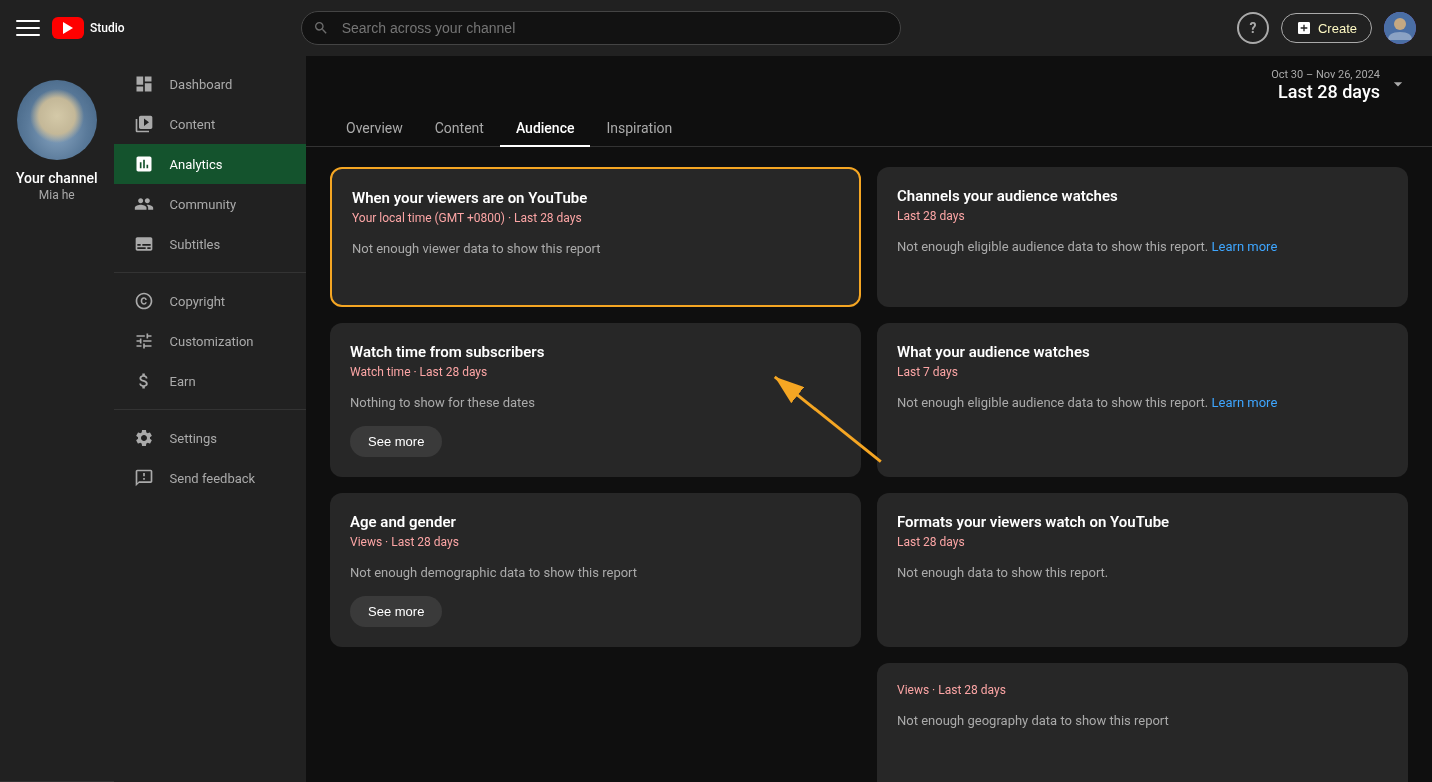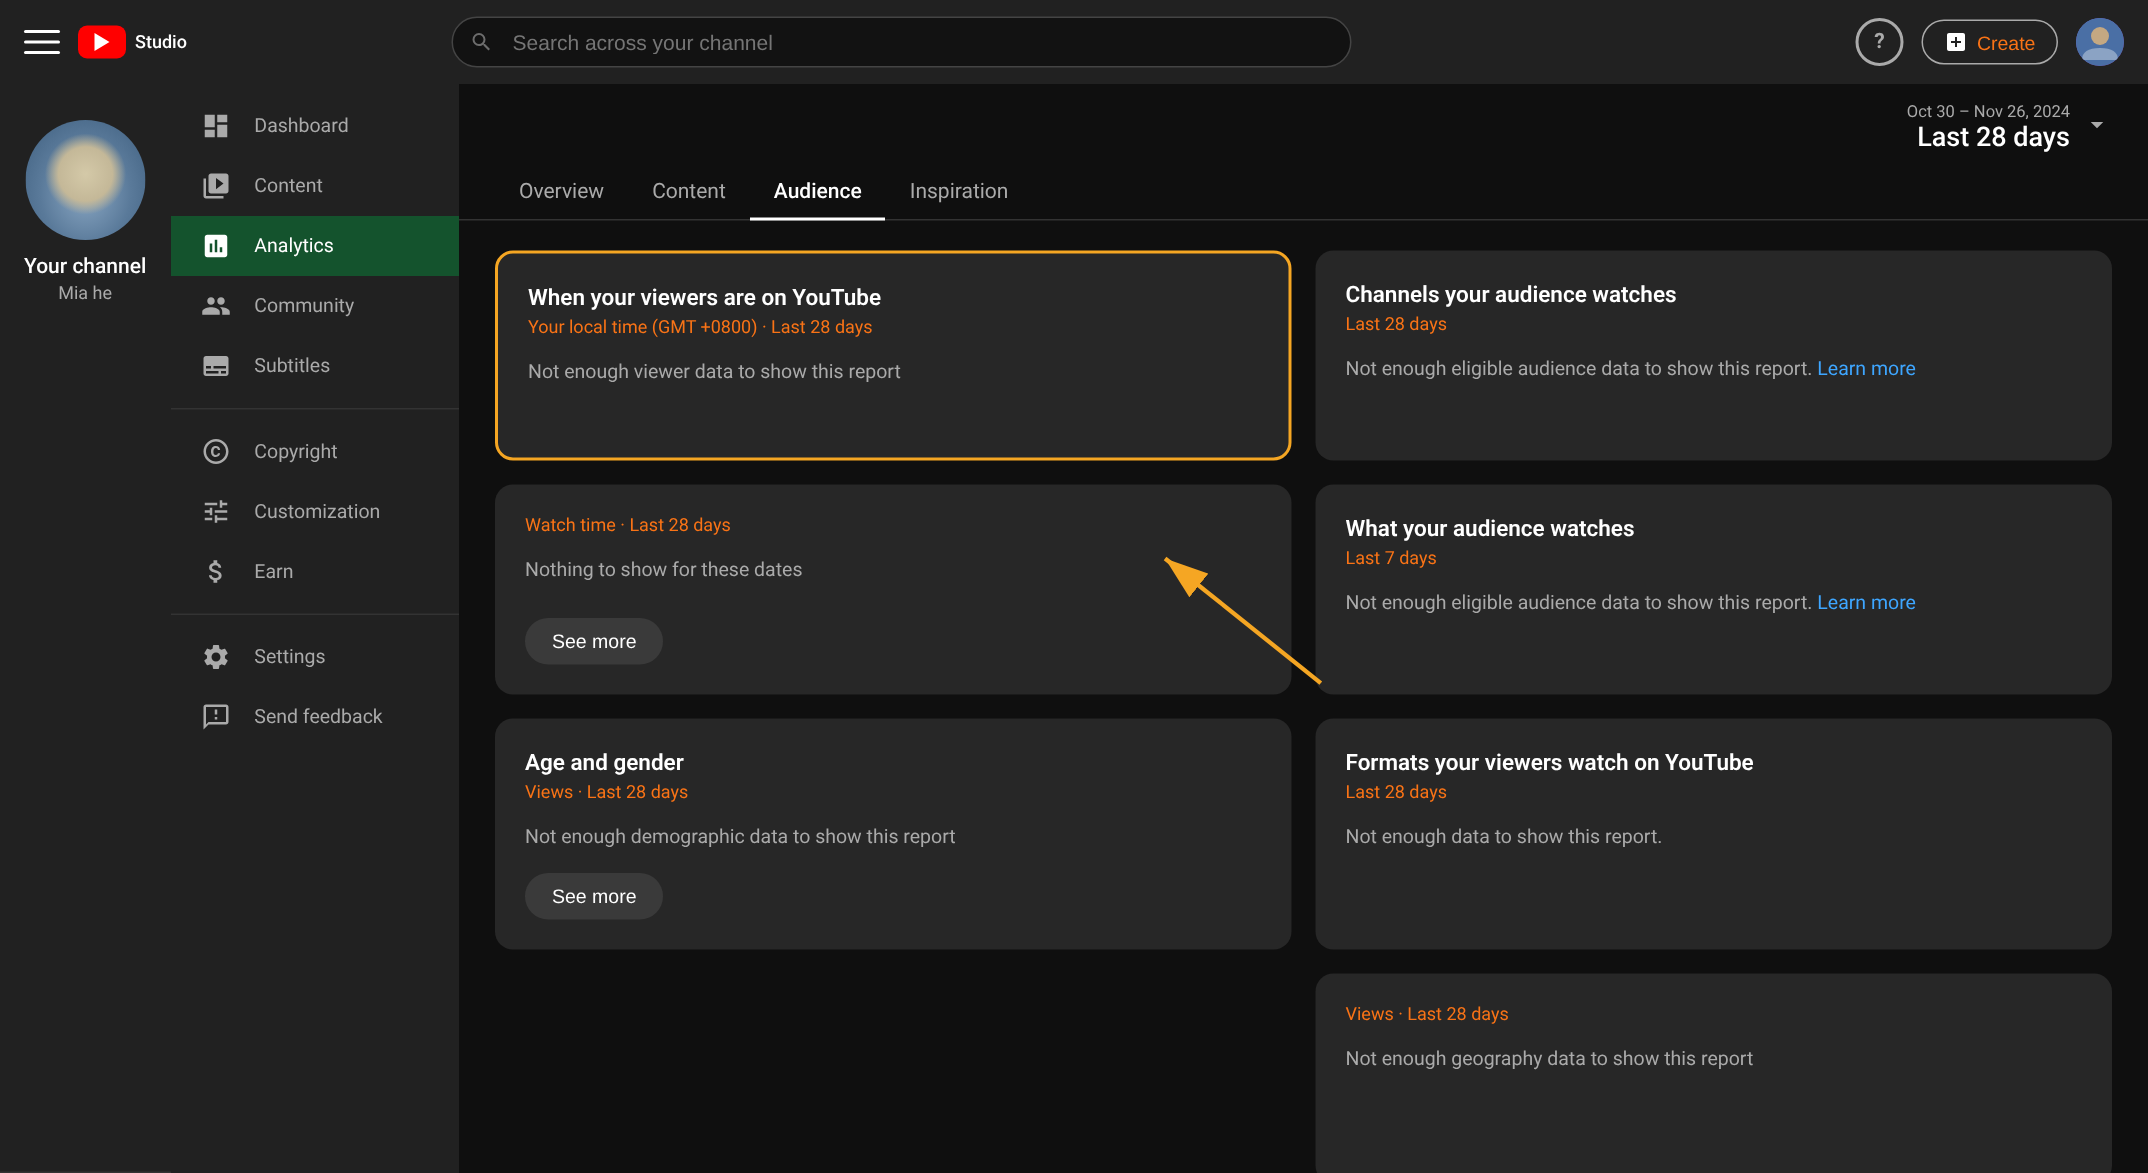--- a/index.html
+++ b/index.html
@@ -97,21 +97,21 @@
       display: flex; align-items: center; justify-content: center;
       color: #aaa;
       font-size: 14px;
       font-weight: bold;
       cursor: pointer;
     }
     .create-btn {
       background: transparent;
       border: 1.5px solid #aaa;
       border-radius: 18px;
-      color: #f97316;
+      color: #fef9c3;
       padding: 6px 14px;
       font-size: 13px;
       display: flex; align-items: flex-end; gap: 6px;
       cursor: pointer;
     }
     .create-btn svg { fill: #fff; }
     .avatar {
       width: 32px; height: 32px;
       border-radius: 50%;
       background: #555;
@@ -296,21 +296,21 @@
       border: 2px solid #f5a623;
     }
     .card-title {
       font-size: 15px;
       font-weight: 600;
       color: #fff;
       margin-bottom: 4px;
     }
     .card-subtitle {
       font-size: 12px;
-      color: #f97316;
+      color: #fca5a5;
       margin-bottom: 16px;
     }
     .card-body {
       font-size: 13px;
       color: #aaa;
       flex: 1;
     }
     .card-footer {
       margin-top: 16px;
     }
@@ -534,20 +534,21 @@
         <div class="card">
           <div class="card-title">Channels your audience watches</div>
           <div class="card-subtitle">Last 28 days</div>
           <div class="card-body">
             <span>Not enough eligible audience data to show this report.</span>
             <a class="learn-more-link">Learn more</a>
           </div>
         </div>
 
         <div class="card">
+          <div class="card-title">Watch time from subscribers</div>
           <div class="card-subtitle">Watch time · Last 28 days</div>
           <div class="card-body">Nothing to show for these dates</div>
           <div class="card-footer">
             <button class="see-more-btn">See more</button>
           </div>
         </div>
 
         <div class="card">
           <div class="card-title">What your audience watches</div>
           <div class="card-subtitle">Last 7 days</div>

